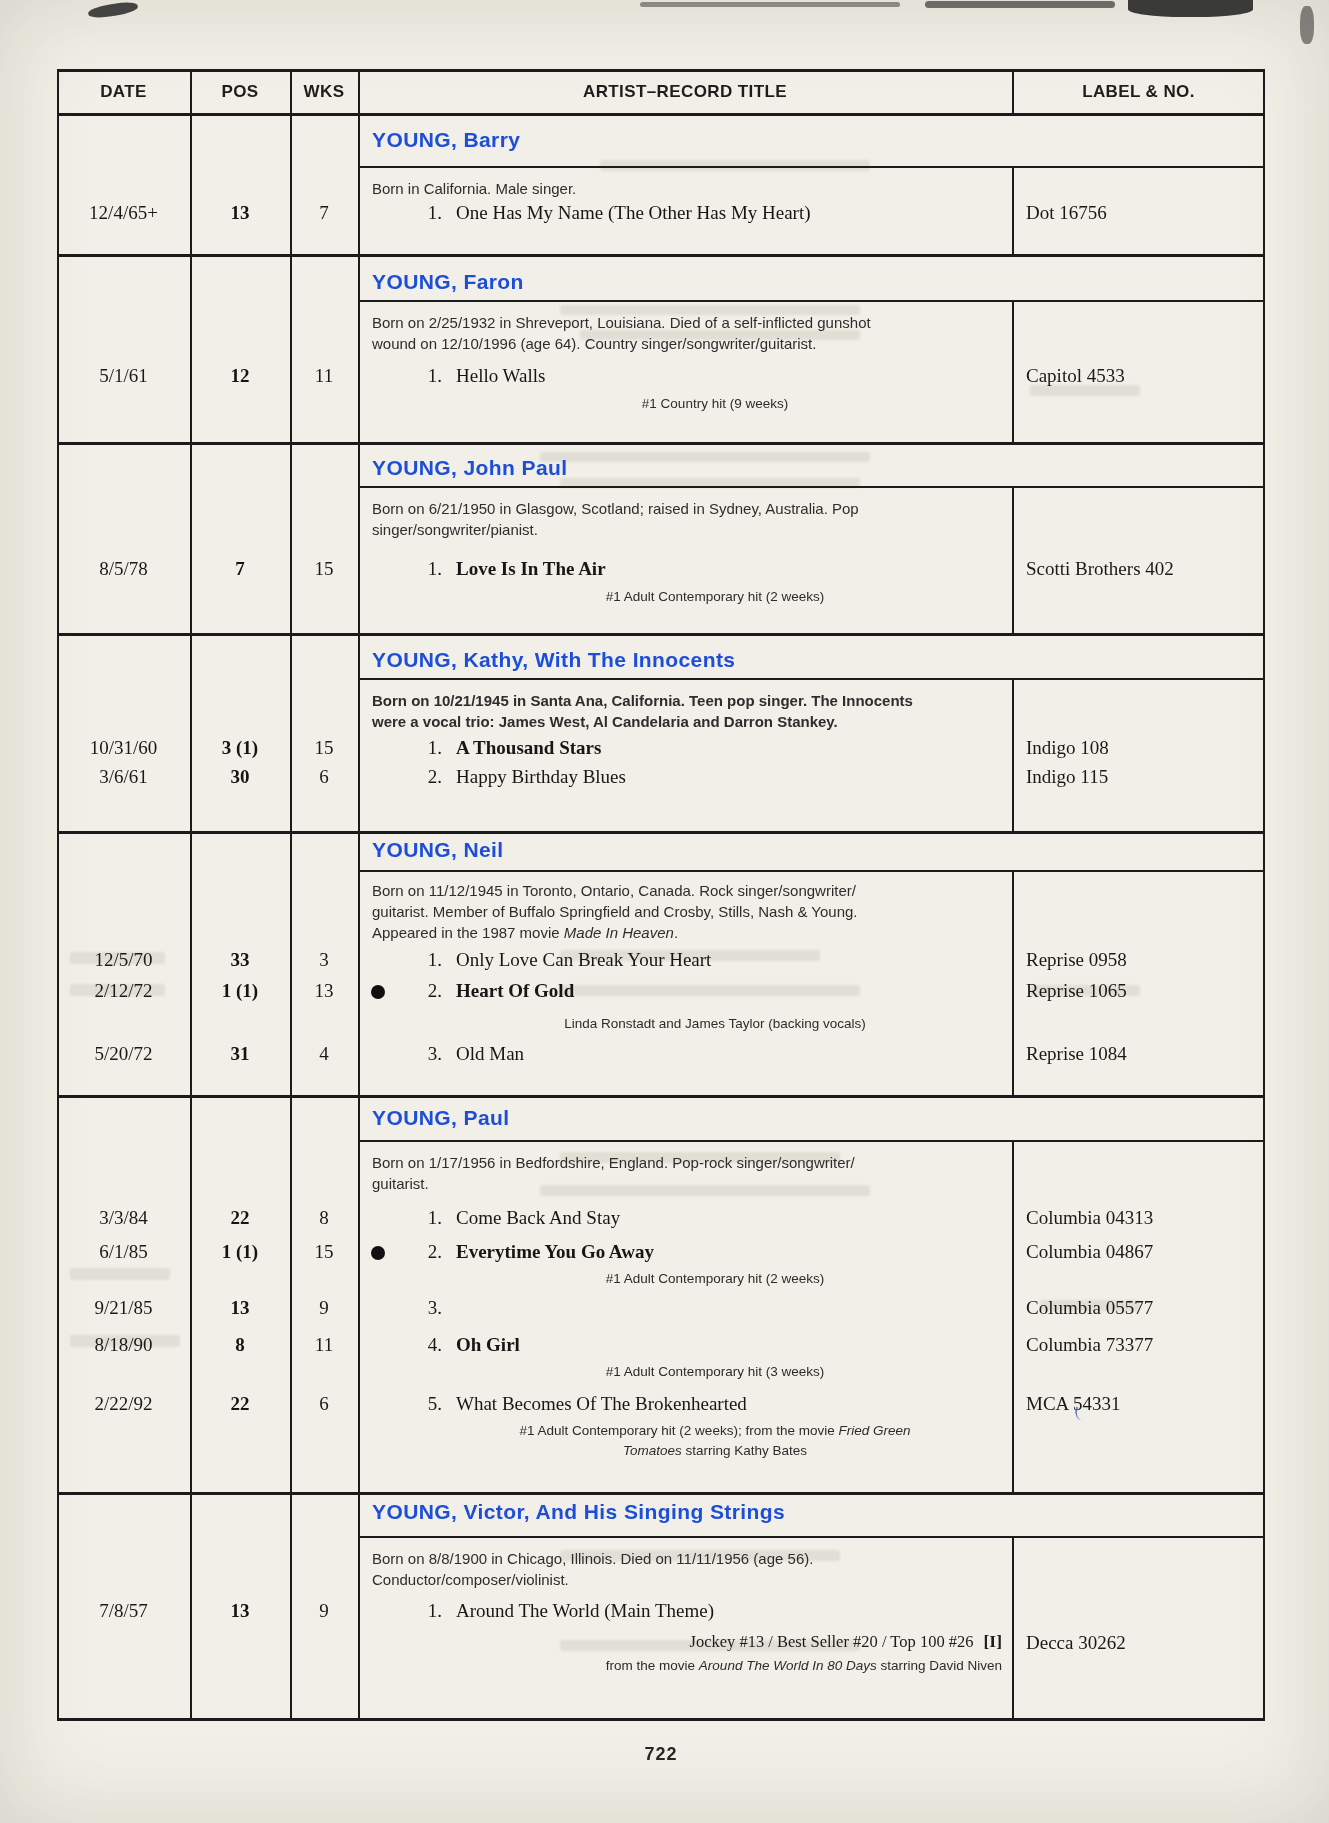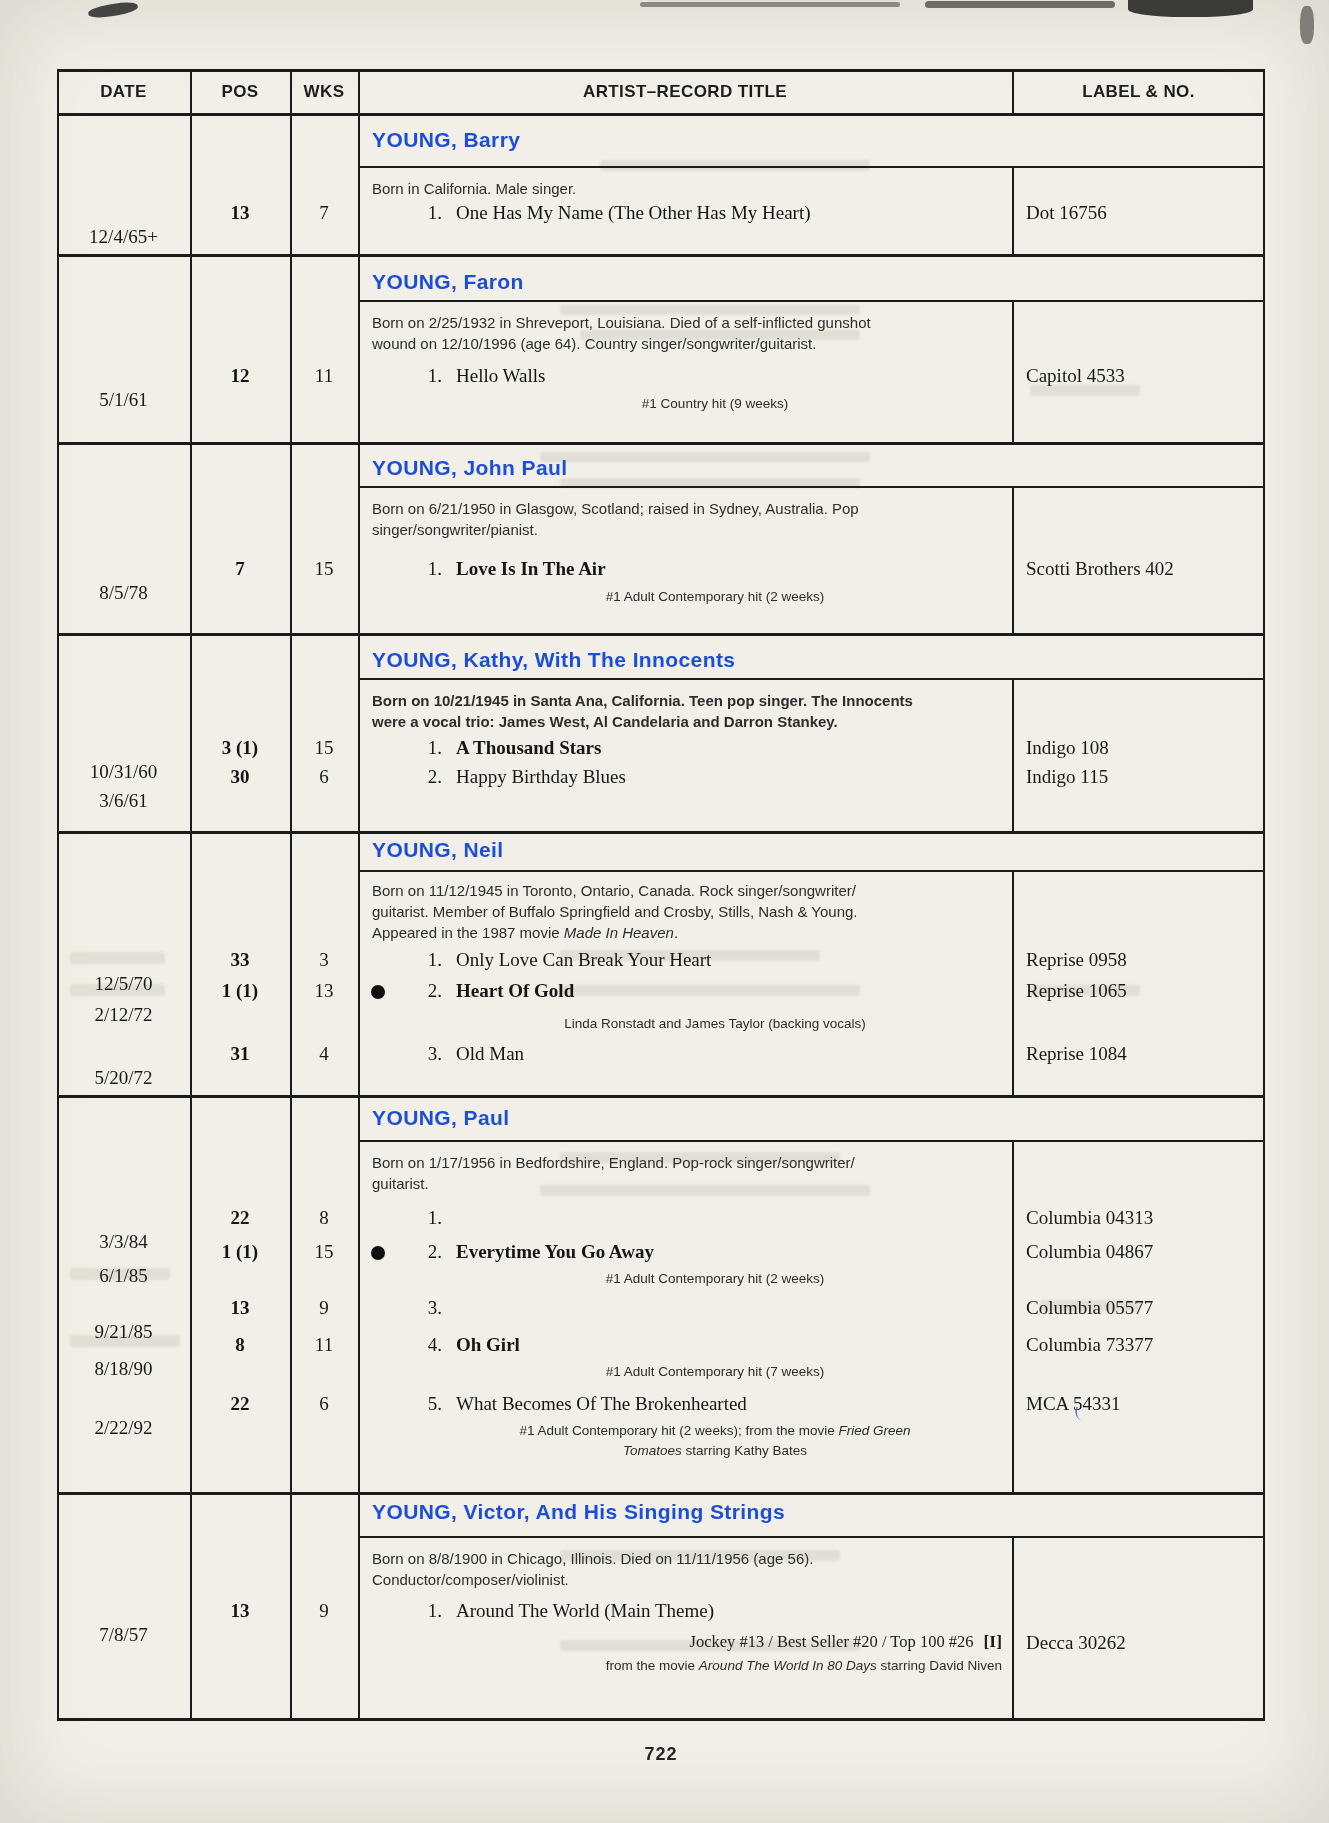--- a/index.html
+++ b/index.html
@@ -13,21 +13,21 @@
   }
   
   .hl{position:absolute; left:57px; width:1208px; height:3px; background:#1b1b1b;}
   .hl2{position:absolute; left:57px; width:1208px; height:2.5px; background:#1b1b1b;}
   .vl{position:absolute; width:2.2px; background:#1b1b1b;}
   .hrule{position:absolute; left:358px; width:907px; height:2.2px; background:#1b1b1b;}
   
   .colhead{position:absolute; font:700 17px "Liberation Sans", sans-serif; color:#1d1d1d; letter-spacing:.4px; text-align:center;}
   .head{position:absolute; left:372px; font:700 21px "Liberation Sans", sans-serif; color:#1d4ed8; letter-spacing:.4px;}
   .bio{position:absolute; left:372px; width:640px; font:400 15px "Liberation Sans", sans-serif; color:#2d2d2d; line-height:21px; white-space:pre-line;}
-  .date{position:absolute; left:57px; width:133px; text-align:center; font:400 19px "Liberation Serif", serif; color:#191919;margin-top:24px;}
+  .date{position:absolute; left:57px; width:133px; text-align:center; font:400 19px "Liberation Serif", serif; color:#191919;}
   .pos{position:absolute; left:190px; width:100px; text-align:center; font:700 19px "Liberation Serif", serif; color:#141414;}
   .wks{position:absolute; left:290px; width:68px; text-align:center; font:400 19px "Liberation Serif", serif; color:#191919;}
   .num{position:absolute; left:396px; width:46px; text-align:right; font:400 19px "Liberation Serif", serif; color:#191919;}
   .title{position:absolute; left:456px; width:552px; font:400 19px "Liberation Serif", serif; color:#161616; white-space:nowrap; overflow:hidden;}
   .title.b{font-weight:700;}
   .label{position:absolute; left:1026px; width:236px; font:400 19px "Liberation Serif", serif; color:#191919; white-space:nowrap;}
   .note{position:absolute; left:430px; width:570px; text-align:center; font:400 13.5px "Liberation Sans", sans-serif; color:#2c2c2c; line-height:20px; white-space:pre-line;}
   .rnote{position:absolute; left:430px; width:572px; text-align:right; font:400 16.5px "Liberation Serif", serif; color:#1c1c1c;}
   .rnote .tag{font-weight:700; font-size:17.5px; padding-left:10px;}
   .mnote{position:absolute; left:430px; width:572px; text-align:right; font:400 13.5px "Liberation Sans", sans-serif; color:#2c2c2c;}
@@ -178,41 +178,42 @@
   <div class="label" style="top:1043px;">Reprise 1084</div>
 
   <div class="head" style="top:1106px;">YOUNG, Paul</div>
   <div class="hrule" style="top:1140px;"></div>
   <div class="bio" style="top:1152px;">Born on 1/17/1956 in Bedfordshire, England. Pop-rock singer/songwriter/
 guitarist.</div>
   <div class="date" style="top:1207px;">3/3/84</div>
   <div class="pos" style="top:1207px;">22</div>
   <div class="wks" style="top:1207px;">8</div>
   <div class="num" style="top:1207px;">1.</div>
+  <div class="title" style="top:1207px;">Come Back And Stay</div>
   <div class="label" style="top:1207px;">Columbia 04313</div>
   <div class="dot" style="top:1246px;"></div>
   <div class="date" style="top:1241px;">6/1/85</div>
   <div class="pos" style="top:1241px;">1 (1)</div>
   <div class="wks" style="top:1241px;">15</div>
   <div class="num" style="top:1241px;">2.</div>
   <div class="title b" style="top:1241px;">Everytime You Go Away</div>
   <div class="label" style="top:1241px;">Columbia 04867</div>
   <div class="note" style="top:1269px;">#1 Adult Contemporary hit (2 weeks)</div>
   <div class="date" style="top:1297px;">9/21/85</div>
   <div class="pos" style="top:1297px;">13</div>
   <div class="wks" style="top:1297px;">9</div>
   <div class="num" style="top:1297px;">3.</div>
   <div class="label" style="top:1297px;">Columbia 05577</div>
   <div class="date" style="top:1334px;">8/18/90</div>
   <div class="pos" style="top:1334px;">8</div>
   <div class="wks" style="top:1334px;">11</div>
   <div class="num" style="top:1334px;">4.</div>
   <div class="title b" style="top:1334px;">Oh Girl</div>
   <div class="label" style="top:1334px;">Columbia 73377</div>
-  <div class="note" style="top:1362px;">#1 Adult Contemporary hit (7 weeks)</div>
+  <div class="note" style="top:1362px;">#1 Adult Contemporary hit (3 weeks)</div>
   <div class="date" style="top:1393px;">2/22/92</div>
   <div class="pos" style="top:1393px;">22</div>
   <div class="wks" style="top:1393px;">6</div>
   <div class="num" style="top:1393px;">5.</div>
   <div class="title" style="top:1393px;">What Becomes Of The Brokenhearted</div>
   <div class="label" style="top:1393px;">MCA 54331</div>
   <div class="penmark"></div>
   <div class="note" style="top:1421px;"><span>#1 Adult Contemporary hit (2 weeks); from the movie </span><span class="it">Fried Green
 Tomatoes</span><span> starring Kathy Bates</span></div>
 

